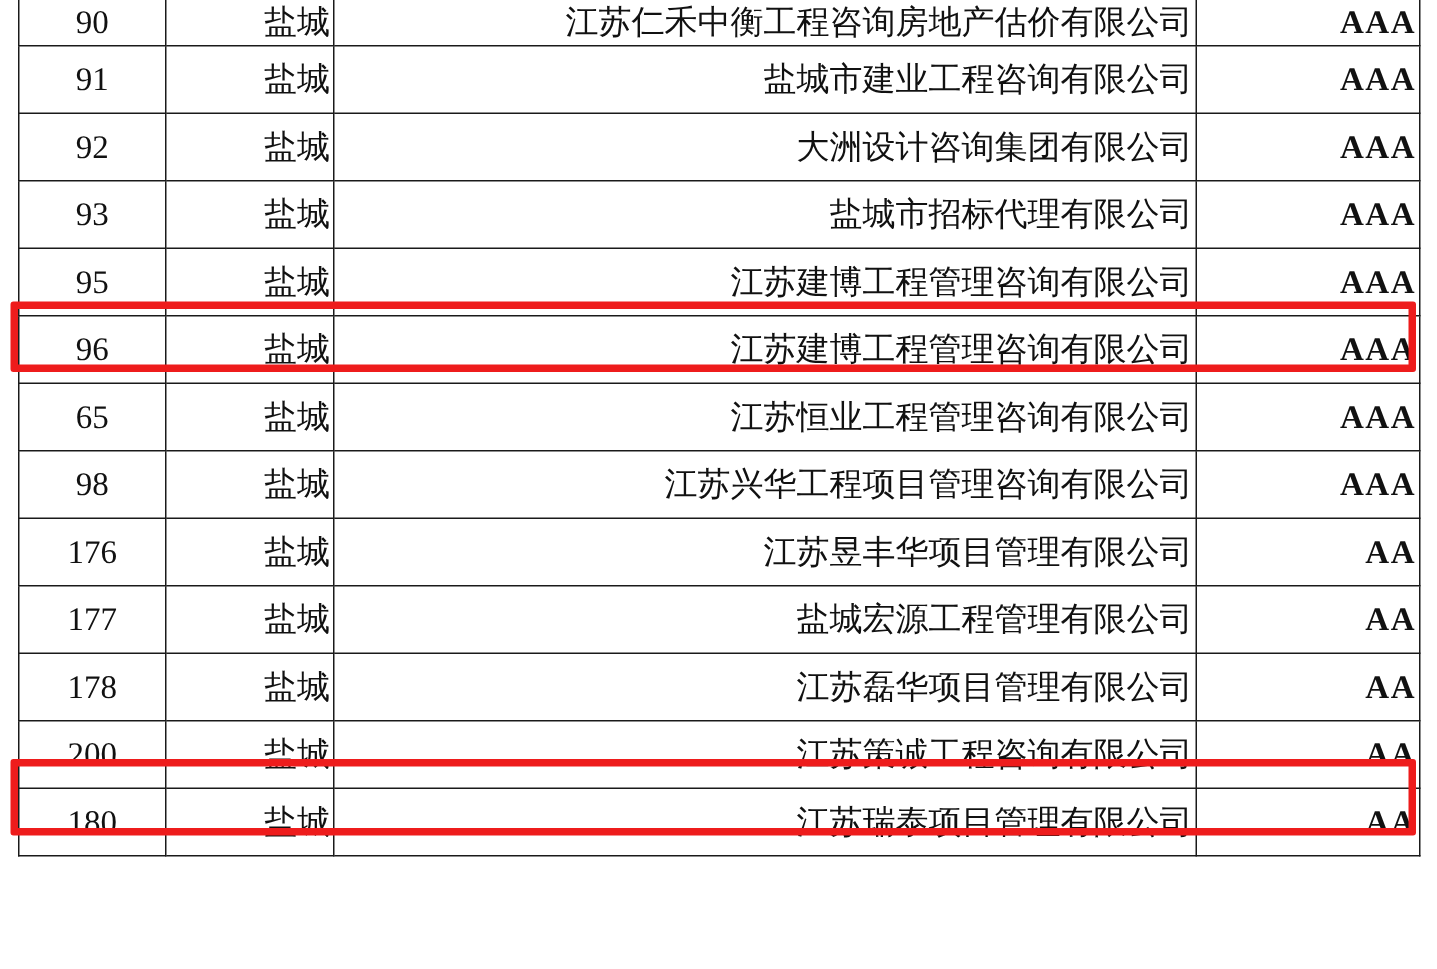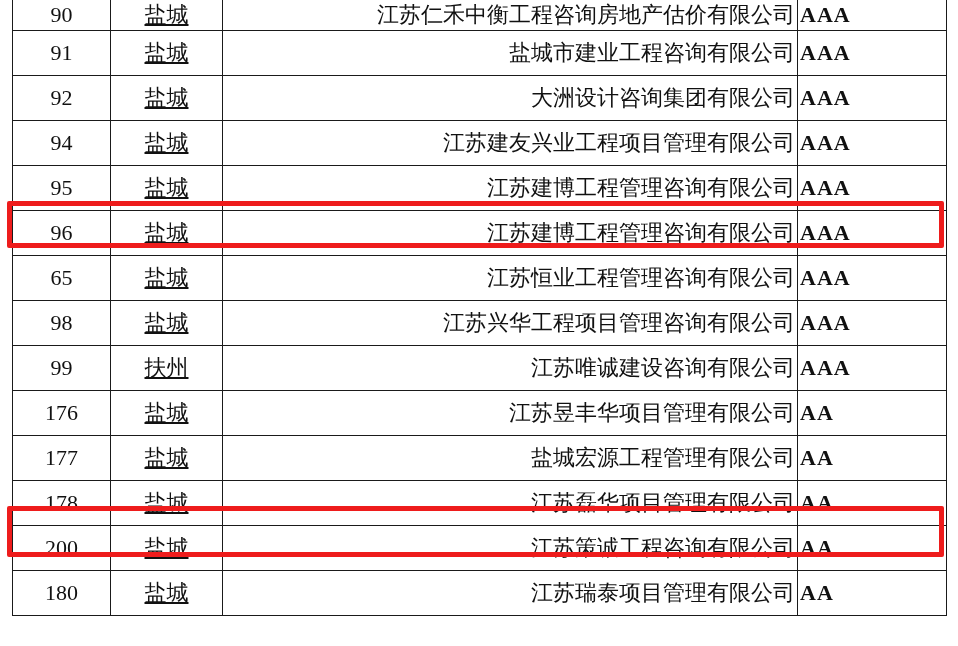--- a/index.html
+++ b/index.html
@@ -34,23 +34,23 @@
     border: 1px solid #1a1a1a;
     height: 44px;
     padding: 0 2px;
     font-size: 22px;
     color: #111111;
     vertical-align: middle;
     white-space: nowrap;
     overflow: hidden;
   }
   td.num   { text-align: center; font-size: 23px; }
-  td.city  { text-align: center; text-decoration: underline; }
+  td.city  { text-align: right; }
   td.name  { text-align: right; padding-left: 12px; }
-  td.grade { text-align: left; font-weight: bold; letter-spacing: 1px; }
+  td.grade { text-align: right; font-weight: bold; letter-spacing: 1px; }
 
   
   tr.clipped-top td { height: 30px; border-top: none; }
 
   
   .hl {
     position: absolute;
     border: 5px solid #ee1c1c;
     box-sizing: border-box;
     pointer-events: none;
@@ -84,23 +84,23 @@
           <td class="name">盐城市建业工程咨询有限公司</td>
           <td class="grade">AAA</td>
         </tr>
         <tr>
           <td class="num">92</td>
           <td class="city">盐城</td>
           <td class="name">大洲设计咨询集团有限公司</td>
           <td class="grade">AAA</td>
         </tr>
         <tr>
-          <td class="num">94</td>
+          <td class="num">93</td>
           <td class="city">盐城</td>
-          <td class="name">江苏建友兴业工程项目管理有限公司</td>
+          <td class="name">盐城市招标代理有限公司</td>
           <td class="grade">AAA</td>
         </tr>
         <tr>
           <td class="num">95</td>
           <td class="city">盐城</td>
           <td class="name">江苏建博工程管理咨询有限公司</td>
           <td class="grade">AAA</td>
         </tr>
         <tr>
           <td class="num">96</td>
@@ -111,26 +111,20 @@
         <tr>
           <td class="num">65</td>
           <td class="city">盐城</td>
           <td class="name">江苏恒业工程管理咨询有限公司</td>
           <td class="grade">AAA</td>
         </tr>
         <tr>
           <td class="num">98</td>
           <td class="city">盐城</td>
           <td class="name">江苏兴华工程项目管理咨询有限公司</td>
-          <td class="grade">AAA</td>
-        </tr>
-        <tr>
-          <td class="num">99</td>
-          <td class="city">扶州</td>
-          <td class="name">江苏唯诚建设咨询有限公司</td>
           <td class="grade">AAA</td>
         </tr>
         <tr>
           <td class="num">176</td>
           <td class="city">盐城</td>
           <td class="name">江苏昱丰华项目管理有限公司</td>
           <td class="grade">AA</td>
         </tr>
         <tr>
           <td class="num">177</td>

